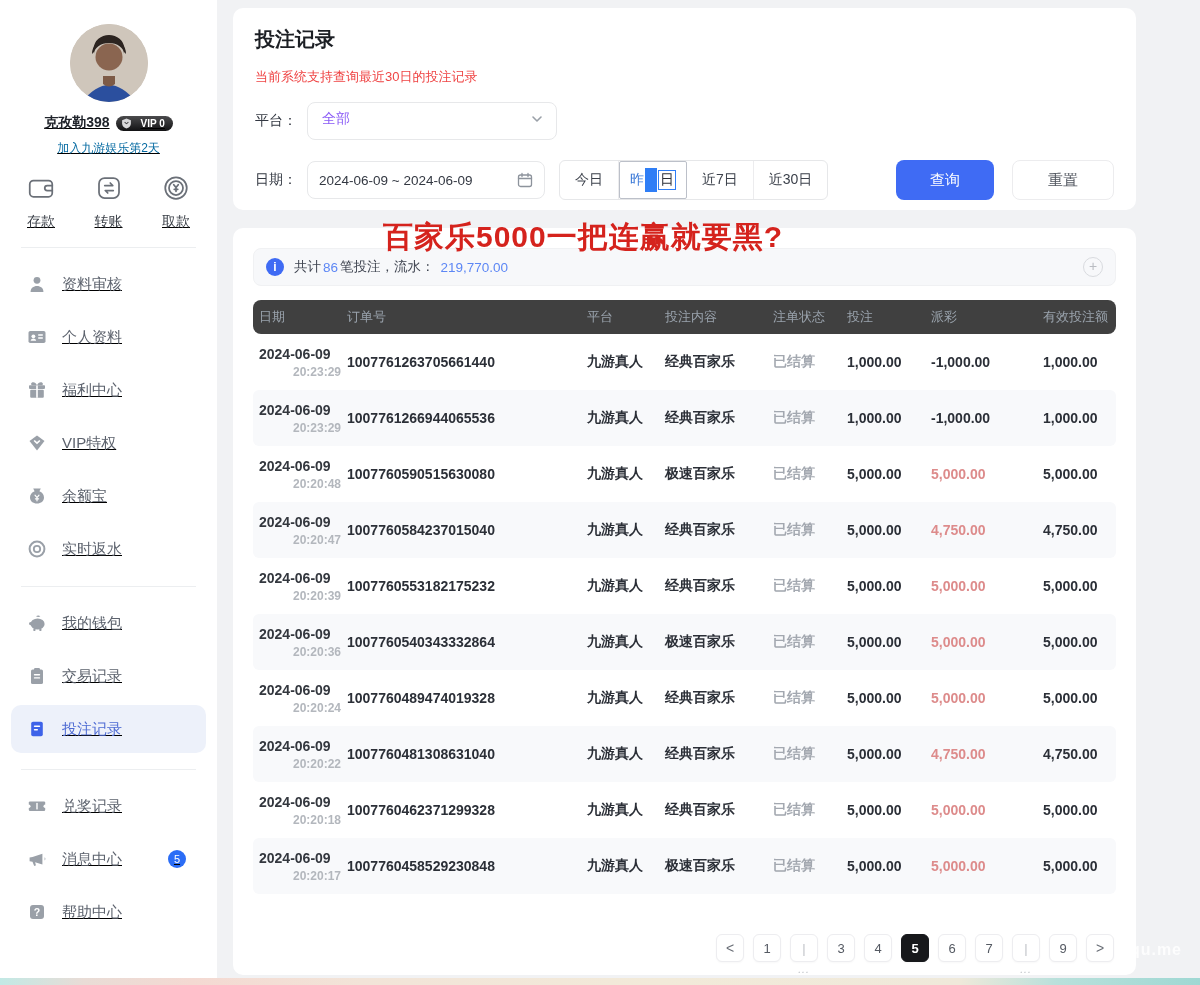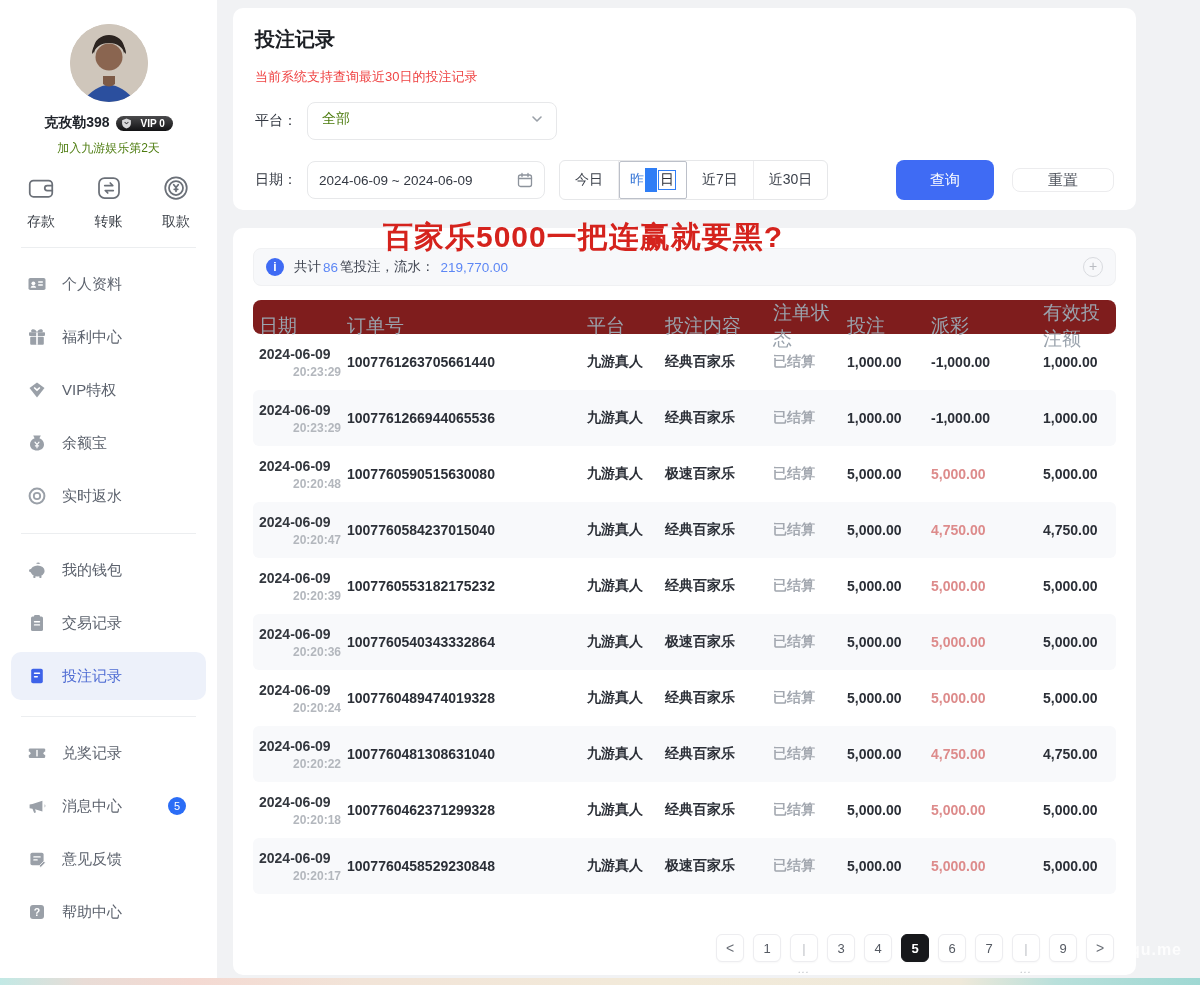--- a/index.html
+++ b/index.html
@@ -1,67 +1,67 @@
 <!DOCTYPE html>
 <html><head>
 <meta charset="utf-8">
 <style>
   * { margin:0; padding:0; box-sizing:border-box; }
   body { background:#e8e9eb; font-family:"Liberation Sans","DejaVu Sans",sans-serif; }
   .screen { position:relative; width:1200px; height:985px; background:#f1f2f4; overflow:hidden; }
 
   
-  .sidebar { position:absolute; left:0; top:0; width:217px; height:985px; background:#fff; }
+  .sidebar { position:absolute; left:0; top:0; width:217px; height:985px; background:#fff;text-decoration:underline; }
   .avatar { width:78px; height:78px; border-radius:50%; margin:24px auto 12px; overflow:hidden; background:#cfc6bb; }
   .user-line { display:flex; align-items:center; justify-content:center; gap:6px; }
   .username { font-size:14px; font-weight:bold; color:#20242b; }
   .vip { display:inline-flex; align-items:center; gap:9px; background:linear-gradient(180deg,#4b4b4d,#121214); color:#fff; font-size:10px; font-weight:bold; border-radius:9px; padding:2px 8px 2px 5px; }
-  .join { text-align:center; font-size:12px; color:#4d7c0f; margin-top:8px; }
+  .join { text-align:center; font-size:12px; color:#0369a1; margin-top:8px; }
   .quick-actions { display:flex; justify-content:space-between; padding:0 26px; margin-top:16px; }
   .qa { display:flex; flex-direction:column; align-items:center; gap:6px; cursor:pointer; }
   .qa-label { font-size:14px; color:#3a3f47; }
   .nav { padding:0 11px; margin-top:4px; }
   .nav-divider { height:1px; background:#eceef0; margin:16px 10px 20px; }
   .nav-item { display:flex; align-items:center; height:32px; margin-bottom:21px; padding-left:16px; gap:15px; font-size:15px; color:#5c626d; cursor:pointer; border-radius:10px; }
   .nav-item .ni-icon { width:20px; height:20px; color:#9aa0a8; flex:0 0 20px; }
   .nav-item.active { background:#edf1fa; height:48px; color:#4f6cd3; margin-top:-8px; margin-bottom:13px; }
   .nav-item.active .ni-icon { color:#3e63e9; }
   .nav-badge { margin-left:auto; margin-right:20px; width:18px; height:18px; border-radius:50%; background:#2b6df6; color:#fff; font-size:11px; display:flex; align-items:center; justify-content:center; }
 
   
   .filter-card { position:absolute; left:233px; top:8px; width:903px; height:202px; background:#fff; border-radius:10px; padding:16px 22px; }
   .page-title { font-size:20px; font-weight:bold; color:#1c1f24; margin-top:2px; }
   .subtitle { font-size:13px; color:#ef4444; margin-top:15px; }
   .frow { display:flex; align-items:center; }
   .frow1 { margin-top:16px;text-align:center; }
   .frow2 { margin-top:20px; }
   .flabel { font-size:14px; color:#333842; margin-right:10px; }
-  .select { width:250px; height:38px; border:1px solid #e7e8ea; border-radius:8px; display:flex; align-items:center; padding:0 12px 4px 14px; font-size:14px; color:#4d7c0f; cursor:pointer; }
+  .select { width:250px; height:38px; border:1px solid #e7e8ea; border-radius:8px; display:flex; align-items:center; padding:0 12px 4px 14px; font-size:14px; color:#8b5cf6; cursor:pointer; }
   .select svg { margin-left:auto; }
   .datebox { width:238px; height:38px; border:1px solid #e7e8ea; border-radius:8px; display:flex; align-items:center; justify-content:space-between; padding:0 11px; font-size:13.5px; color:#333842; cursor:pointer; }
   .ranges { display:flex; align-items:center; border:1px solid #e6e7e9; border-radius:6px; height:40px; margin-left:14px; background:#fff; }
   .seg { padding:0 15px; font-size:14px; color:#3c414b; height:100%; display:flex; align-items:center; border-right:1px solid #ececee; cursor:pointer; white-space:nowrap; }
   .seg:last-child { border-right:none; }
   .seg.selected { border:1px solid #bcc0c9; border-radius:2px; margin:-1px 0; padding:0 10px; }
   .sel-a { color:#3e7bd8; }
   .sel-block { display:inline-block; width:12px; height:24px; background:#2f7ef6; margin:0 1px; vertical-align:middle; }
   .sel-b { color:#2b2f37; border:1.5px solid #2f7ef6; padding:0 1px; }
   .btn-query { margin-left:auto; width:98px; height:40px; border:none; border-radius:8px; background:#3f6bf4; color:#fff; font-size:15px; cursor:pointer; font-family:inherit; }
-  .btn-reset { margin-left:18px; width:102px; height:24px; border:1px solid #ececee; border-radius:8px; background:#fff; color:#50555e; font-size:15px; cursor:pointer; font-family:inherit; }
+  .btn-reset { margin-left:18px; width:102px; height:40px; border:1px solid #ececee; border-radius:8px; background:#fff; color:#50555e; font-size:15px; cursor:pointer; font-family:inherit; }
 
   
   .table-card { position:absolute; left:233px; top:228px; width:903px; height:747px; background:#fff; border-radius:10px; padding:20px; }
   .summary { height:38px; background:#f7f8fa; border:1px solid #f0f1f3; border-radius:8px; display:flex; align-items:center; padding:0 12px; font-size:13.5px; color:#3f4450; gap:2px; }
   .info-i { width:18px; height:18px; border-radius:50%; background:#3f6bf4; color:#fff; font-size:12px; font-weight:bold; display:flex; align-items:center; justify-content:center; margin-right:8px; font-style:normal; }
   .blue { color:#5d87f5; }
   .summary .amount { margin-left:4px; }
   .plus-btn { margin-left:auto; width:20px; height:20px; border:1px solid #d9dbdf; border-radius:50%; color:#b9bcc2; font-size:14px; line-height:17px; text-align:center; cursor:pointer; }
 
   .grid-row { display:grid; grid-template-columns:88px 240px 78px 108px 74px 84px 112px auto; align-items:center; }
-  .thead { margin-top:14px; height:34px; background:#7f1d1d; border-radius:8px; font-size:19px; color:#9aa3ad; padding:0 6px; }
+  .thead { margin-top:14px; height:34px; background:#404040; border-radius:8px; font-size:13px; color:#9aa3ad; padding:0 6px; }
   .trow { height:56px; font-size:14px; color:#2b2f37; padding:0 6px; border-radius:6px;font-weight:bold; }
   .trow.alt { background:#f8f9fb; }
   .c-date .d1 { font-size:14px; color:#33373e; }
   .c-date .d2 { font-size:12px; color:#b3b7bd; margin-top:3px;margin-left:34px; }
   .c-status { color:#a3a8b0; }
   .c-payout.win { color:#dd8b8b; }
 
   .pagination { position:absolute; right:22px; top:706px; display:flex; gap:9px; }
   .pg-btn { position:relative; min-width:28px; height:28px; border:1px solid #ededf0; border-radius:6px; background:#fff; color:#555a63; font-size:13px; display:flex; align-items:center; justify-content:center; cursor:pointer; box-shadow:0 1px 2px rgba(0,0,0,.03); }
   .pg-btn.active { background:#17181b; border-color:#17181b; color:#fff; font-weight:bold; }
@@ -126,20 +126,27 @@
               <circle cx="12" cy="12" r="5.6"></circle>
               <path d="M10.2 9.4l1.8 2.2 1.8-2.2M12 11.6v3M10.6 13h2.8"></path>
             </svg></span>
     <span class="qa-label">取款</span>
         </div>
       </div>
     <nav class="nav">
         <div class="nav-divider"></div>
         <div class="nav-item">
           <span class="ni-icon"><svg width="20" height="20" viewBox="0 0 20 20" fill="currentColor">
+              <circle cx="10" cy="6.3" r="3.4"></circle>
+              <path d="M3.6 17.5c0-3.4 2.8-5.6 6.4-5.6s6.4 2.2 6.4 5.6v.4H3.6z"></path>
+            </svg></span>
+      <span>资料审核</span>
+        </div>
+        <div class="nav-item">
+          <span class="ni-icon"><svg width="20" height="20" viewBox="0 0 20 20" fill="currentColor">
               <rect x="1.5" y="4" width="17" height="12" rx="1.8"></rect>
               <circle cx="6.4" cy="9.3" r="1.9" fill="#fff"></circle>
               <path d="M3.6 13.7c.4-1.4 1.5-2.1 2.8-2.1s2.4.7 2.8 2.1z" fill="#fff"></path>
               <rect x="11" y="7.3" width="5" height="1.4" rx=".7" fill="#fff"></rect>
               <rect x="11" y="10.3" width="5" height="1.4" rx=".7" fill="#fff"></rect>
             </svg></span>
       <span>个人资料</span>
         </div>
         <div class="nav-item">
           <span class="ni-icon"><svg width="20" height="20" viewBox="0 0 20 20" fill="currentColor">
@@ -209,29 +216,20 @@
             </svg></span>
       <span>兑奖记录</span>
         </div>
         <div class="nav-item">
           <span class="ni-icon"><svg width="20" height="20" viewBox="0 0 20 20" fill="currentColor">
               <path d="M2.6 8.4v3.8l2.9.5 1.4 3.6a1 1 0 0 0 1.9-.6l-.7-2.5 7.3 2.2V4.8L5.5 7.9z"></path>
               <path d="M17.6 8.2c1 .5 1 2.6 0 3.2z"></path>
             </svg></span>
       <span>消息中心</span>
           <span class="nav-badge">5</span>
-        </div>
-        <div class="nav-item">
-          <span class="ni-icon"><svg width="20" height="20" viewBox="0 0 20 20" fill="currentColor">
-              <rect x="3.4" y="3.8" width="13.2" height="12.4" rx="1.8"></rect>
-              <rect x="6.2" y="7.2" width="7.6" height="1.4" rx=".7" fill="#fff"></rect>
-              <rect x="6.2" y="10.2" width="4.6" height="1.4" rx=".7" fill="#fff"></rect>
-              <path d="M12.2 16.8l4.6-4.6 1.6 1.6-4.6 4.6z" stroke="#fff" stroke-width=".8"></path>
-            </svg></span>
-      <span>意见反馈</span>
         </div>
         <div class="nav-item">
           <span class="ni-icon"><svg width="20" height="20" viewBox="0 0 20 20" fill="currentColor">
               <rect x="3" y="3" width="14" height="14" rx="3"></rect>
               <text x="10" y="14" text-anchor="middle" font-size="10.5" font-weight="bold" fill="#fff">?</text>
             </svg></span>
       <span>帮助中心</span>
         </div>
       </nav>
   </aside>

